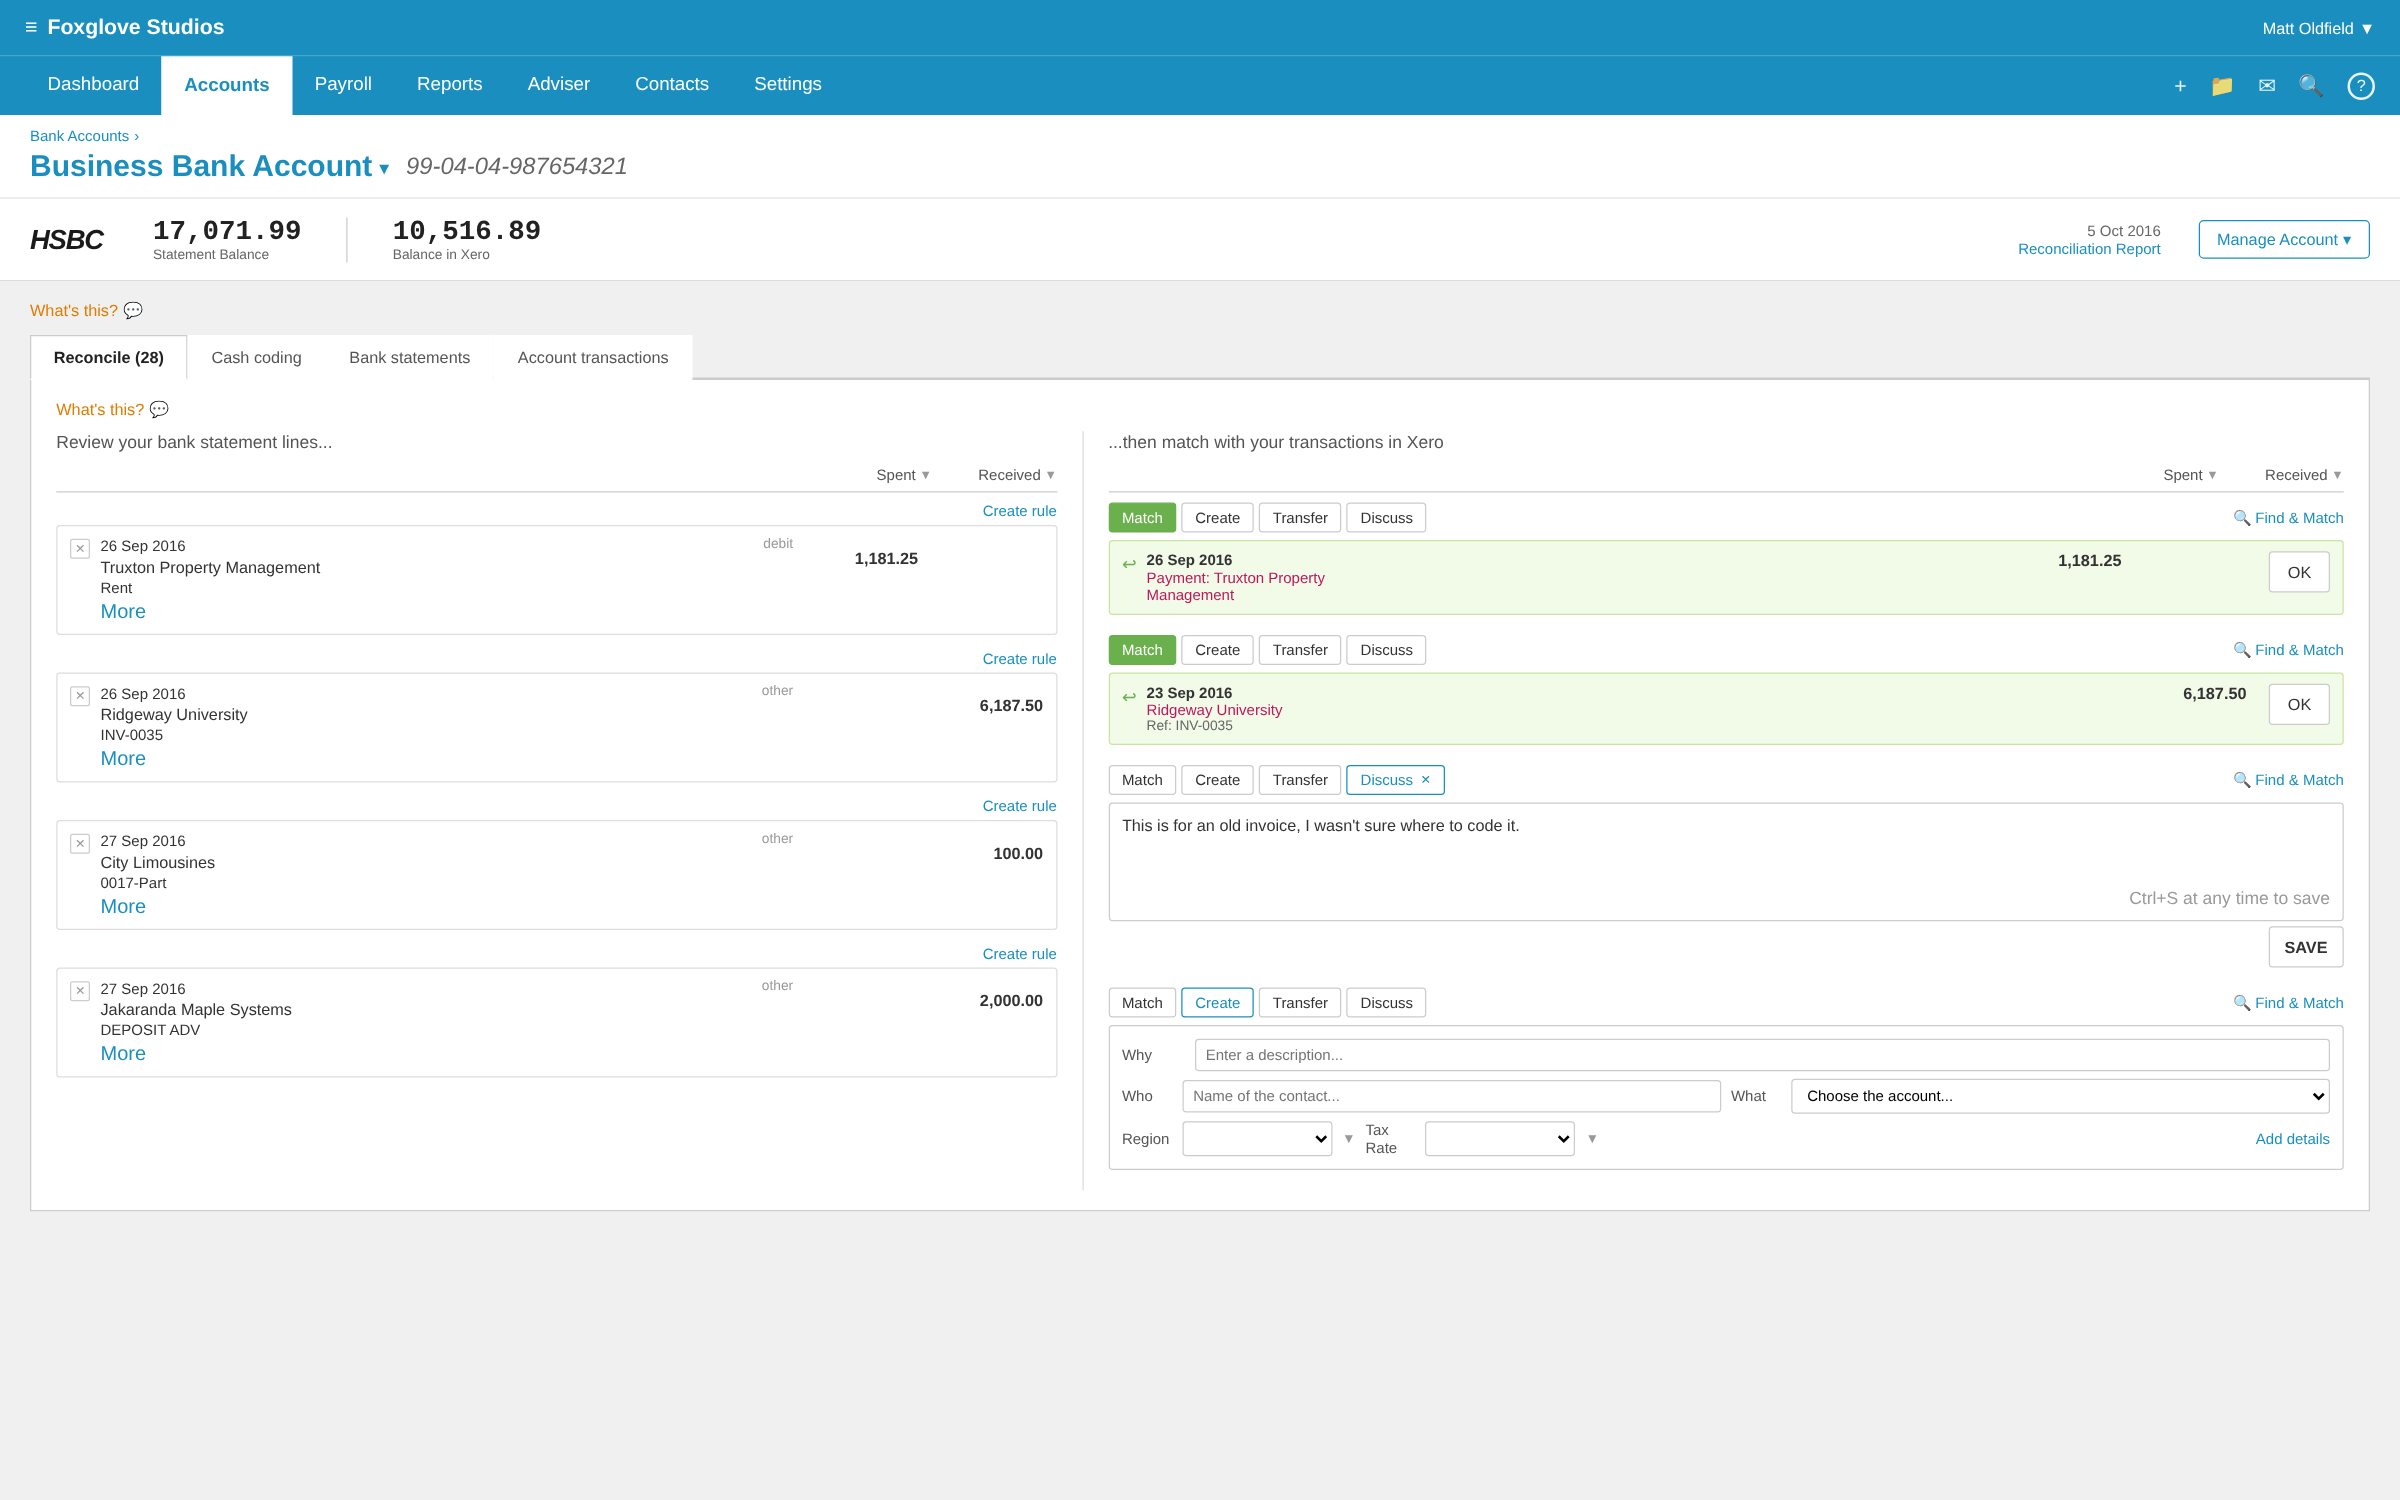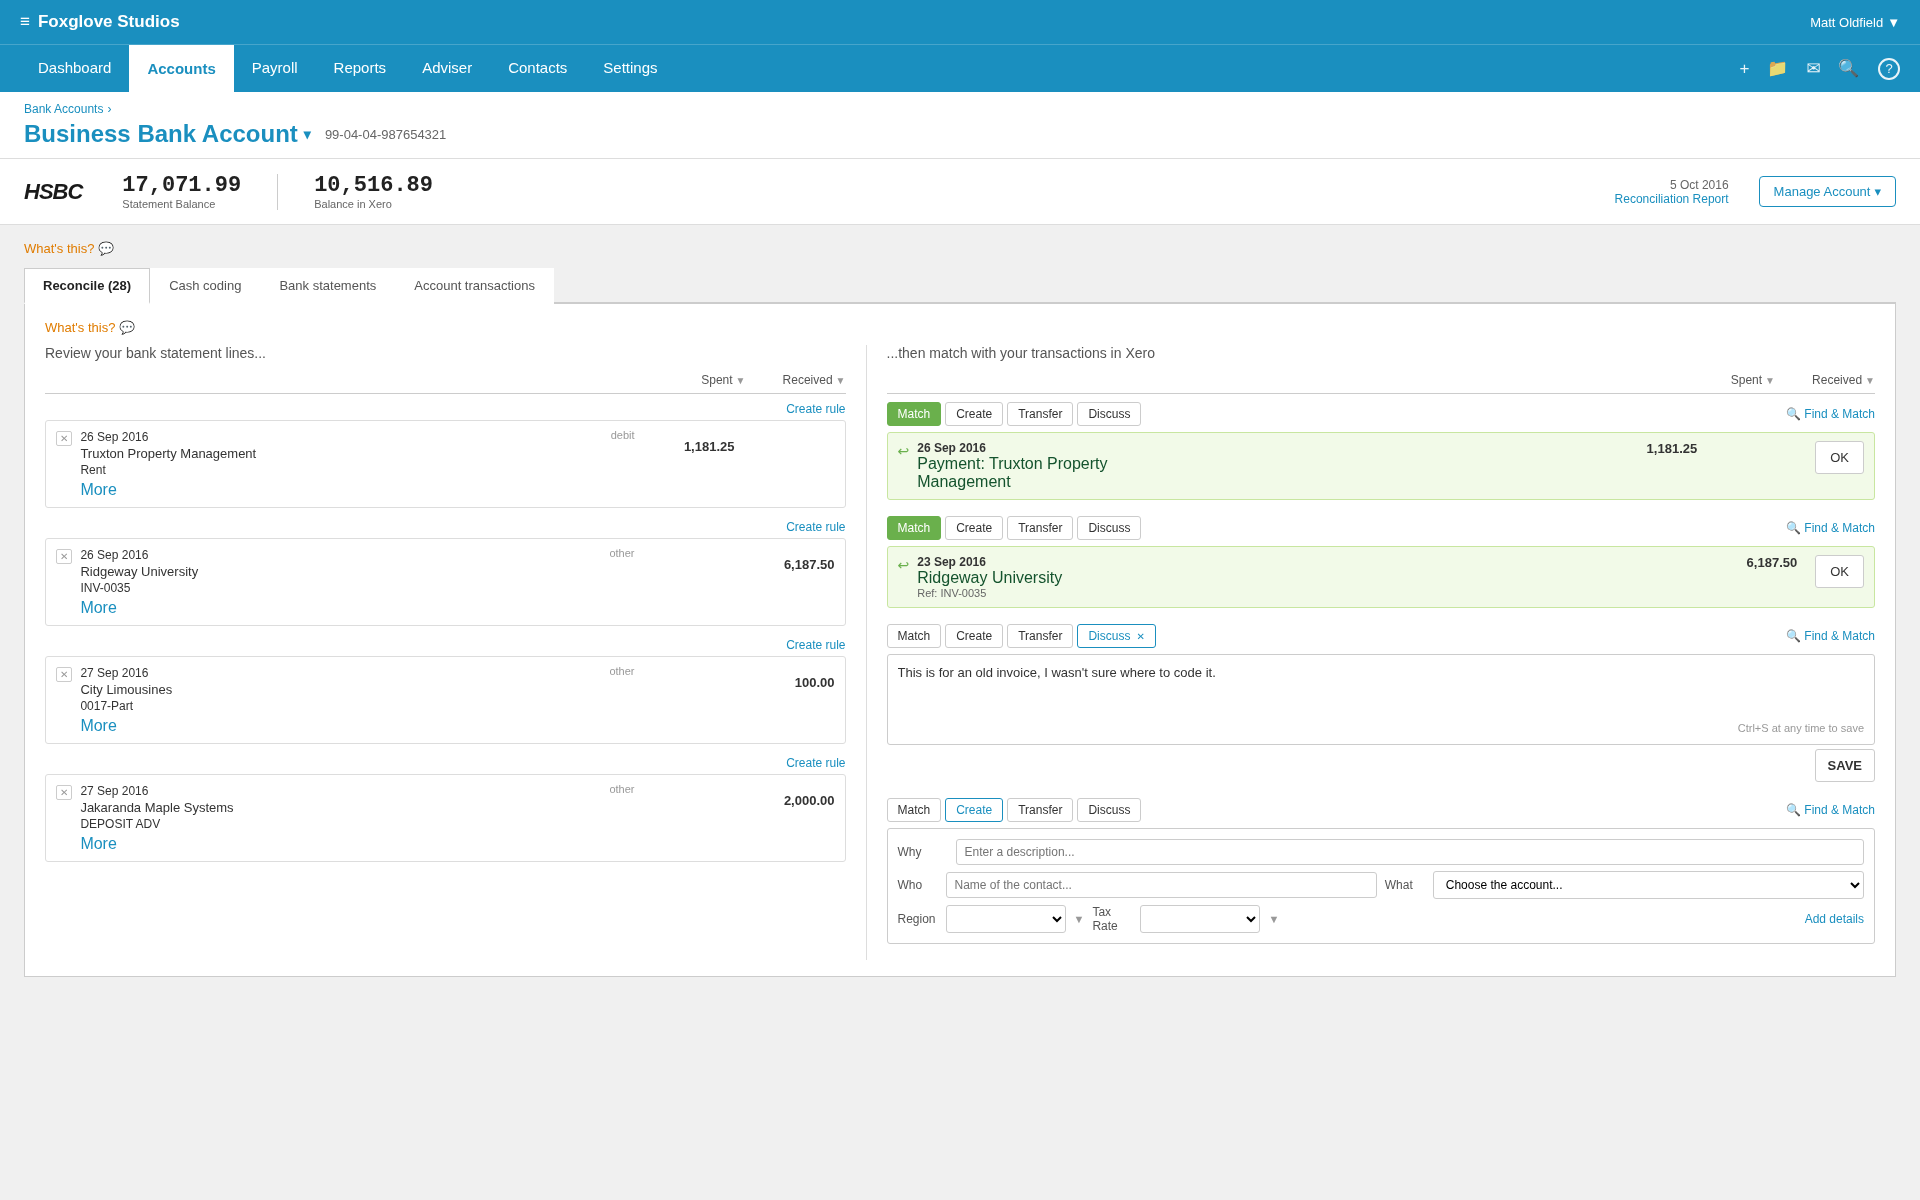--- a/index.html
+++ b/index.html
@@ -100,22 +100,23 @@
       display: flex;
       align-items: center;
       gap: 6px;
     }
     .page-title .dropdown-arrow {
       font-size: 14px;
       color: #1a8fbf;
     }
     .account-number {
       color: #666;
-      font-size: 13px;
+      font-size: 19px;
       margin-left: 4px;
+      font-style: italic;
     }
 
     
     .account-summary {
       background: white;
       display: flex;
       align-items: center;
       padding: 14px 24px;
       border-bottom: 1px solid #ddd;
       gap: 30px;
@@ -384,21 +385,21 @@
       border-radius: 3px;
       padding: 8px 10px;
       margin-bottom: 8px;
       display: flex;
       align-items: flex-start;
       gap: 8px;
     }
     .match-icon { color: #6ab04c; font-size: 14px; margin-top: 2px; }
     .match-info { flex: 1; }
     .match-date { font-size: 12px; color: #333; font-weight: bold; }
-    .match-name { font-size: 16px; color: #14532d; }
+    .match-name { font-size: 12px; color: #be185d; }
     .match-ref { font-size: 11px; color: #666; }
     .match-amounts { display: flex; }
     .match-amount {
       width: 100px;
       text-align: right;
       font-weight: bold;
       font-size: 13px;
     }
 
     
@@ -413,21 +414,21 @@
       border: none;
       outline: none;
       font-size: 13px;
       resize: none;
       height: 50px;
       color: #333;
       font-family: Arial, sans-serif;
     }
     .discuss-hint {
       text-align: right;
-      font-size: 11px;
+      font-size: 14px;
       color: #999;
       margin-top: 4px;
     }
 
     
     .create-block {
       border: 1px solid #ccc;
       border-radius: 3px;
       padding: 10px;
       margin-bottom: 8px;

